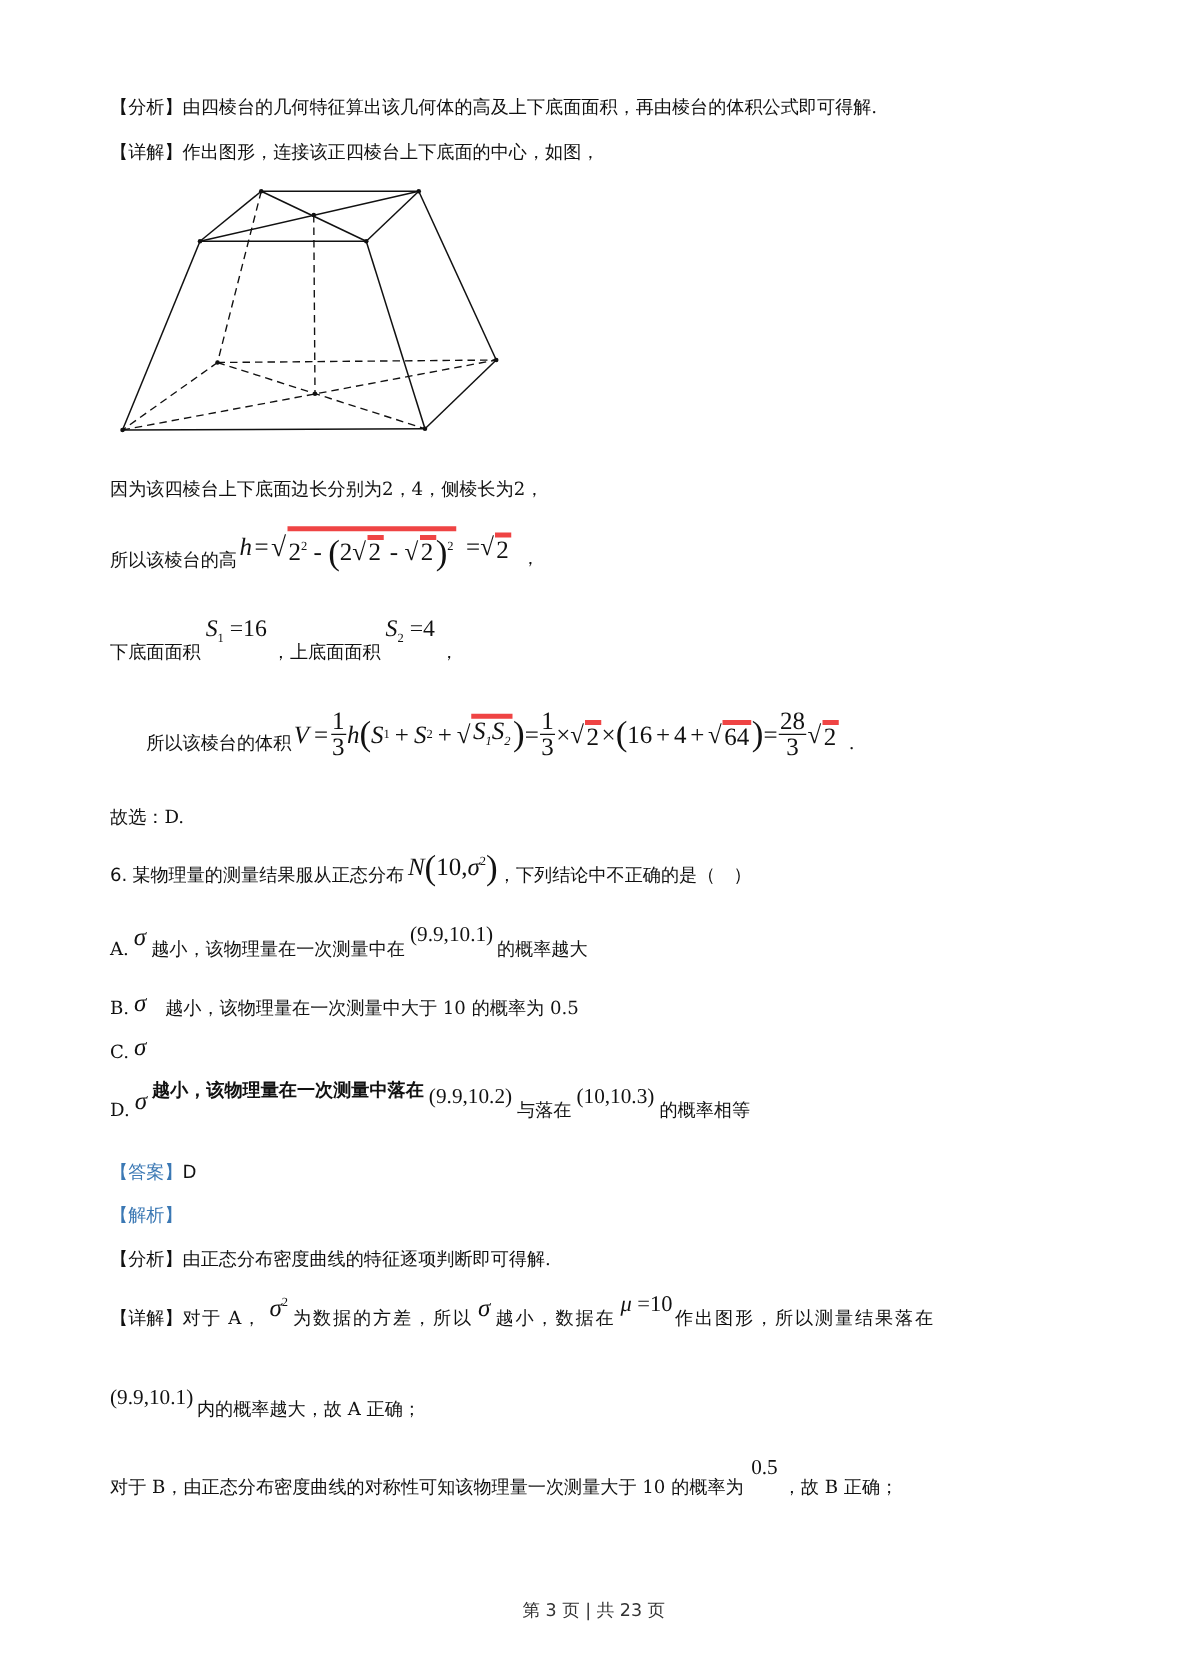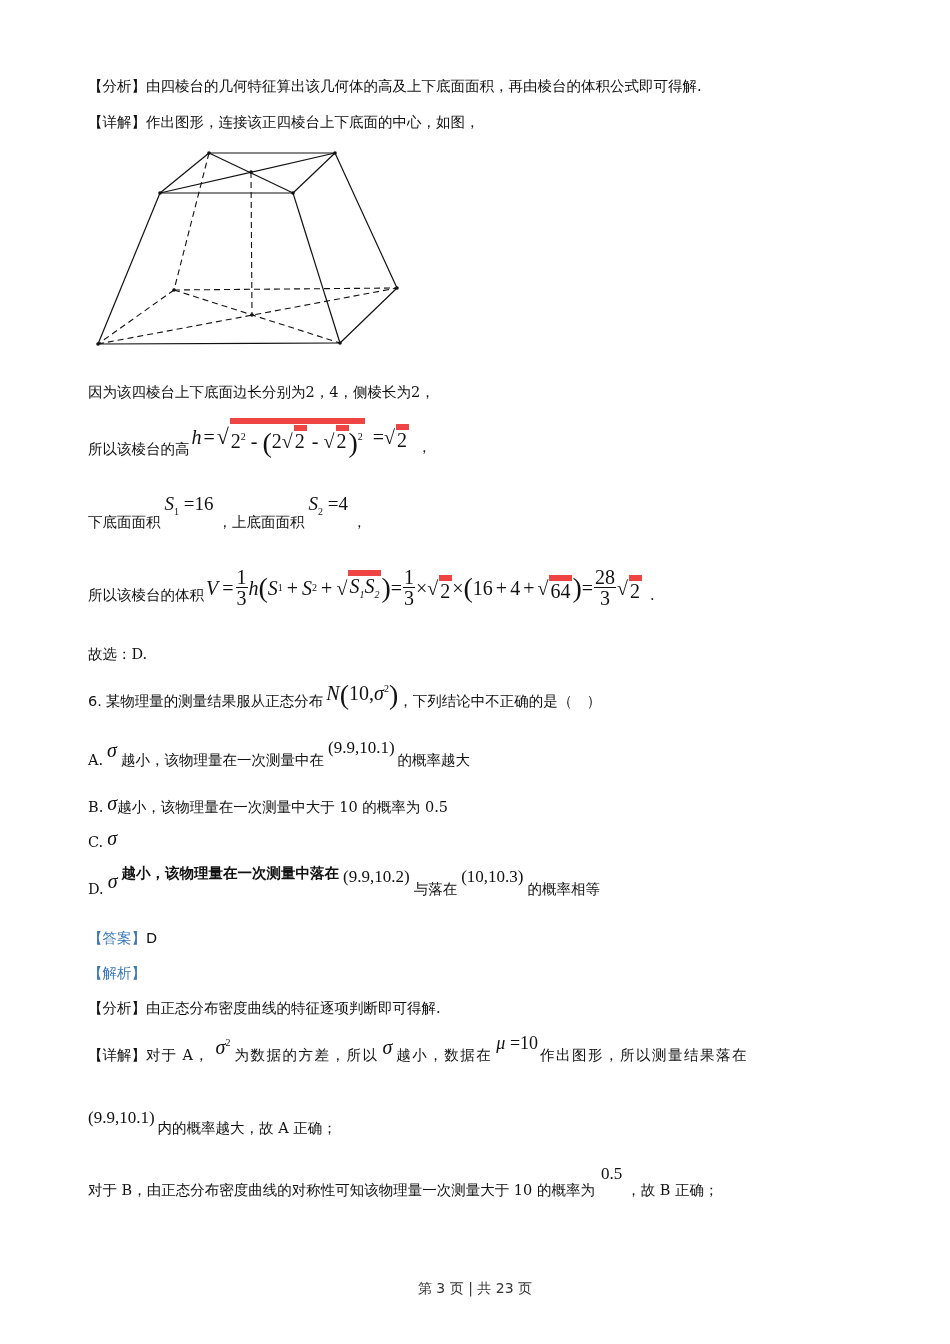--- a/index.html
+++ b/index.html
@@ -8,21 +8,21 @@
   .abs { position: absolute; white-space: nowrap; }
   .txt { font-size: 14.5px; line-height: 18px; }
   .math { font-family: "Liberation Serif", "DejaVu Serif", serif; }
   .ital { font-style: italic; }
   .blue { color: #3b78b4; }
   .sans { font-family: "DejaVu Sans", "Liberation Sans", sans-serif; }
   .sup { font-size: 10px; vertical-align: super; }
   .sub { font-size: 10px; vertical-align: sub; }
   .frac { display: inline-flex; flex-direction: column; align-items: center; vertical-align: middle; line-height: 20px; margin: 0 1px; }
   .frac .num { border-bottom: 1px solid #111; padding: 0 1px; }
-  .sqrt { display: inline-block; border-top: 6px solid #ef4444; padding: 0 2px 0 1px; margin-left: 1px; line-height: 20px; }
+  .sqrt { display: inline-block; border-top: 4px solid #ef4444; padding: 0 2px 0 1px; margin-left: 1px; line-height: 20px; }
   .rad { font-size: 22px; }
   .eqsize { font-size: 20px; }
   .big-paren { font-size: 28px; vertical-align: middle; }
   .footer { font-family: "DejaVu Sans", "Liberation Sans", sans-serif; font-size: 14px; color: #333; }
 </style>
 </head>
 <body>
 
 <div class="abs txt" style="left:88px;top:77px;">
   <span>【分析】</span><span>由四棱台的几何特征算出该几何体的高及上下底面面积，再由棱台的体积公式即可得解.</span>
@@ -94,21 +94,21 @@
 
 <div class="abs txt" style="left:88px;top:495px;height:40px;display:flex;align-items:flex-end;">
   <span style="margin-bottom:4px;">下底面面积</span>
   <span class="math" style="font-size:19px;margin-bottom:14px;margin-left:4px;"><span class="ital">S</span><span class="sub">1</span> <span>=16</span></span>
   <span style="margin-bottom:4px;margin-left:4px;">，上底面面积</span>
   <span class="math" style="font-size:19px;margin-bottom:14px;margin-left:4px;"><span class="ital">S</span><span class="sub">2</span> <span>=4</span></span>
   <span style="margin-bottom:4px;margin-left:4px;">，</span>
 </div>
 
 <div class="abs txt" style="left:88px;top:555px;height:55px;display:flex;align-items:flex-end;">
-  <span style="margin-bottom:6px;">所以该棱台的体积</span>
+  <span style="margin-bottom:6px;margin-left:29px;">所以该棱台的体积</span>
   <span class="math" style="font-size:20px;display:inline-flex;align-items:center;margin-bottom:2px;margin-left:2px;">
     <span class="ital">V</span>
     <span style="margin:0 1px 0 4px;">=</span>
     <span class="frac">
         <span class="num">1</span>
         <span>3</span>
       </span>
     <span class="ital">h</span>
     <span class="big-paren">(</span>
     <span class="ital">S</span><span class="sub">1</span>
@@ -146,21 +146,21 @@
   <span style="margin-bottom:6px;">A.</span>
   <span class="math ital" style="font-size:20px;margin-bottom:16px;margin-left:4px;">σ</span>
   <span style="margin-bottom:6px;margin-left:4px;">越小，该物理量在一次测量中在</span>
   <span class="math" style="font-size:17px;margin-bottom:18px;margin-left:4px;">(9.9,10.1)</span>
   <span style="margin-bottom:6px;margin-left:3px;">的概率越大</span>
 </div>
 
 <div class="abs txt" style="left:88px;top:792px;height:26px;display:flex;align-items:flex-end;">
   <span style="margin-bottom:2px;">B.</span>
   <span class="math ital" style="font-size:20px;margin-bottom:6px;margin-left:4px;">σ</span>
-  <span style="margin-bottom:2px;margin-left:0;">越小，该物理量在一次测量中大于 10 的概率为 0.5</span>
+  <span style="margin-bottom:2px;margin-left:15px;">越小，该物理量在一次测量中大于 10 的概率为 0.5</span>
 </div>
 
 <div class="abs txt" style="left:88px;top:827px;height:26px;display:flex;align-items:flex-end;">
   <span style="margin-bottom:2px;">C.</span>
   <span class="math ital" style="font-size:20px;margin-bottom:6px;margin-left:4px;">σ</span>
 </div>
 
 <div class="abs txt" style="left:88px;top:862px;height:40px;display:flex;align-items:flex-end;">
   <span style="margin-bottom:4px;">D.</span>
   <span class="math ital" style="font-size:20px;margin-bottom:12px;margin-left:4px;">σ</span>

